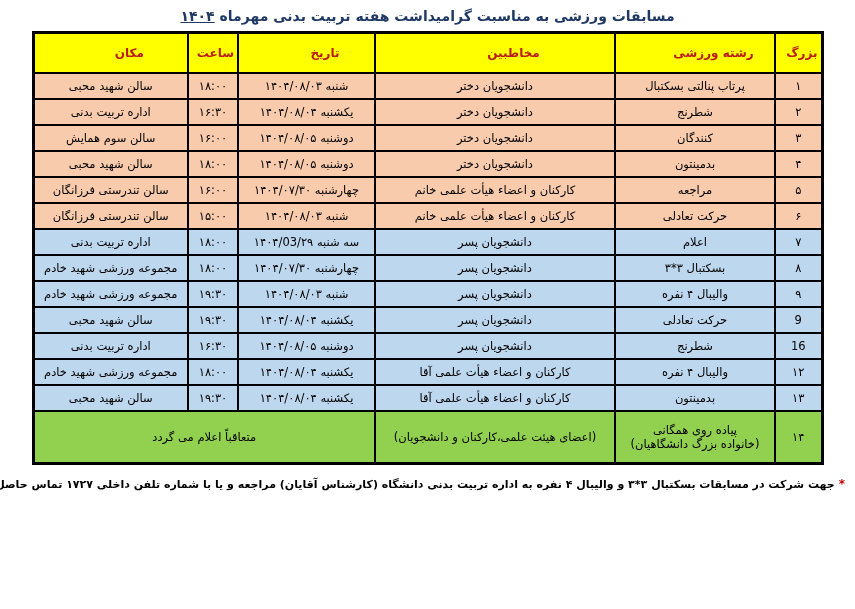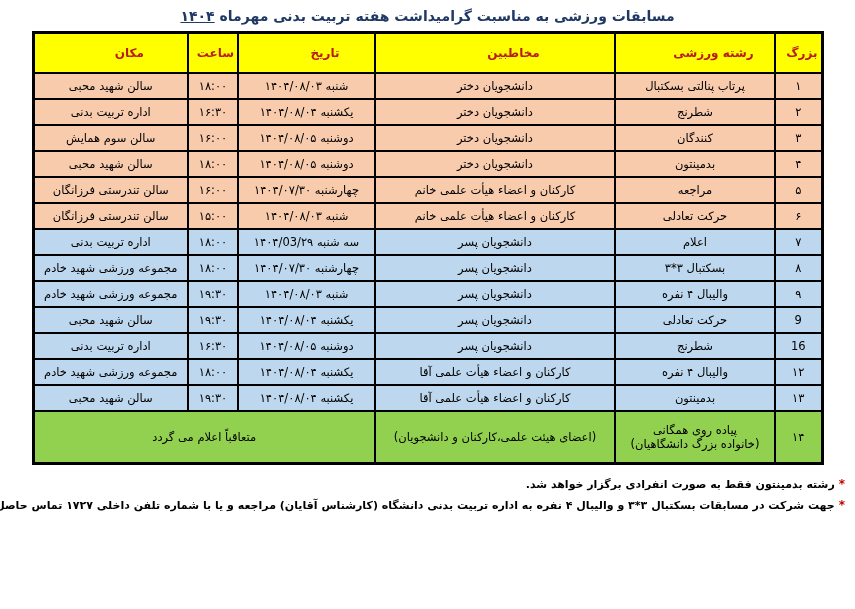--- a/index.html
+++ b/index.html
@@ -210,17 +210,16 @@
           <td>۱۴</td>
           <td class="sport">پیاده روی همگانی
 (خانواده بزرگ دانشگاهیان)</td>
           <td>(اعضای هیئت علمی،کارکنان و دانشجویان)</td>
           <td colspan="3">متعاقباً اعلام می گردد</td>
         </tr>
       </tbody>
   </table>
 
   <div class="notes">
-      <div class="note"><span class="star">*</span><span>رشته بدمینتون فقط به صورت انفرادی برگزار خواهد شد.</span></div>
       <div class="note"><span class="star">*</span><span>جهت شرکت در مسابقات بسکتبال ۳*۳ و والیبال ۴ نفره به اداره تربیت بدنی دانشگاه (کارشناس آقایان) مراجعه و یا با شماره تلفن داخلی ۱۷۲۷ تماس حاصل نمایید.</span></div>
     </div>
 
 </div>
 
 </body></html>

